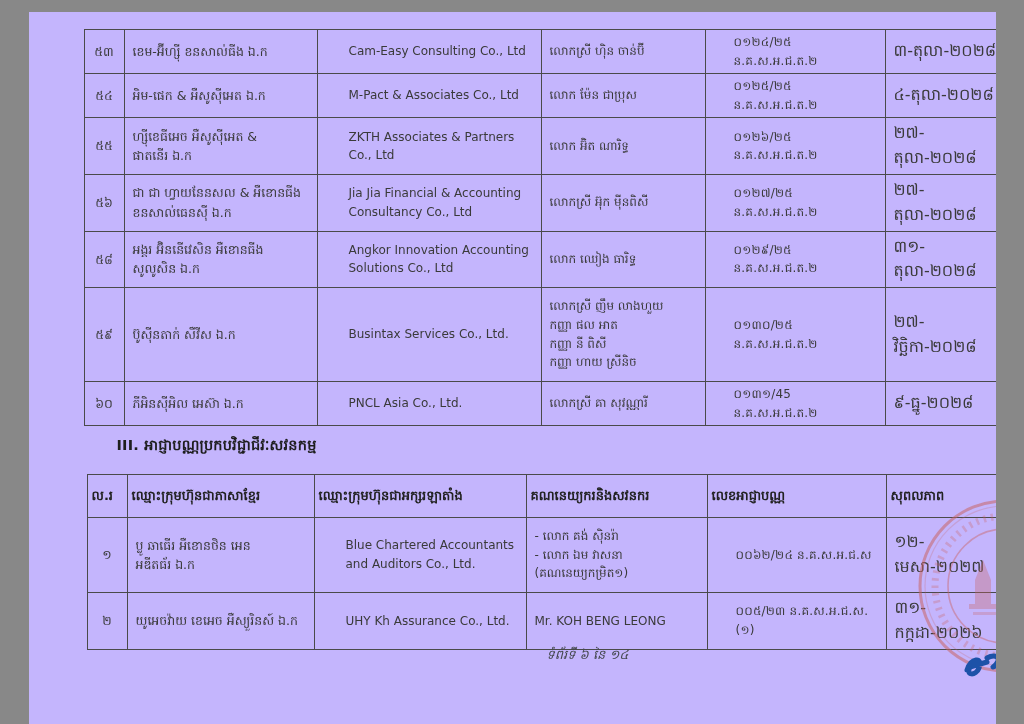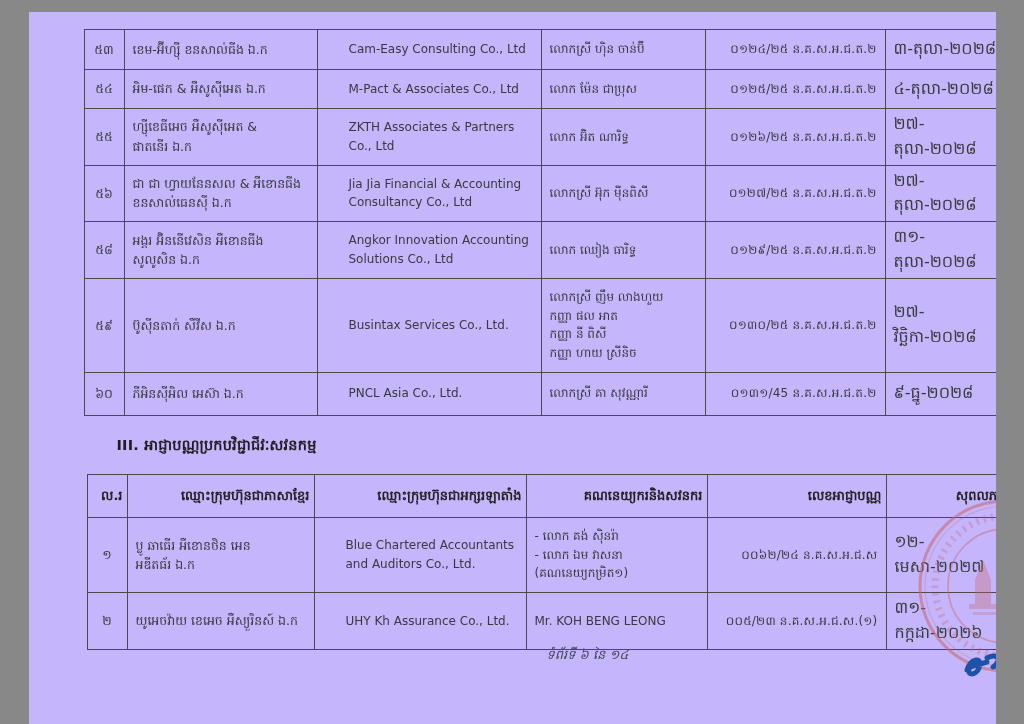--- a/index.html
+++ b/index.html
@@ -27,25 +27,25 @@
     padding:3px 8px;
     color:#3a3a3a;
     overflow:hidden;
   }
   .t1 { left:55px; top:17px; width:925px; }
   .t2 { left:58px; top:462px; width:927px; }
   .cell-no { text-align:center; padding:2px 2px; }
   .cell-kh { text-align:left; }
   .cell-en { text-align:left; font-size:12px;padding-left:31px; }
   .cell-contact { text-align:left; font-size:12px; }
-  .cell-lic { text-align:right; padding-left:7px; font-size:12px; letter-spacing:0.2px; }
+  .cell-lic { text-align:left; padding-left:28px; font-size:12px; letter-spacing:0.2px; }
   .cell-date { font-size:16px; }
   .pre-line { white-space:pre-line; }
   .t2 th {
-    font-weight:bold; text-align:right; font-size:13px; color:#222;
+    font-weight:bold; text-align:left; font-size:13px; color:#222;
     padding:6px 4px;
   }
   .section-title {
     position:absolute; left:88px; top:424px;
     font-size:14.5px; font-weight:bold; color:#1e1e1e;
     letter-spacing:0.2px;
     text-align:right;
   }
   .footer-page {
     position:absolute; left:400px; top:634px; width:200px;

